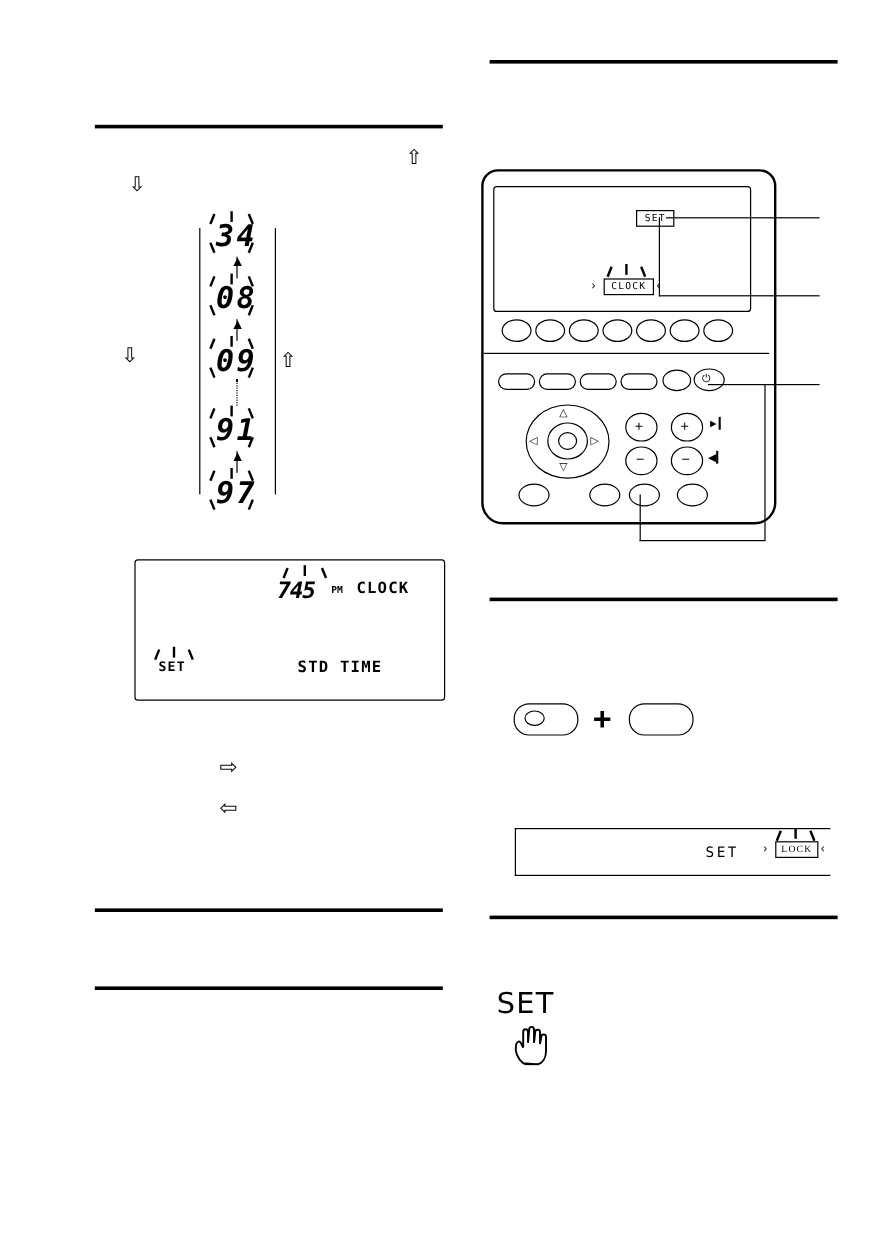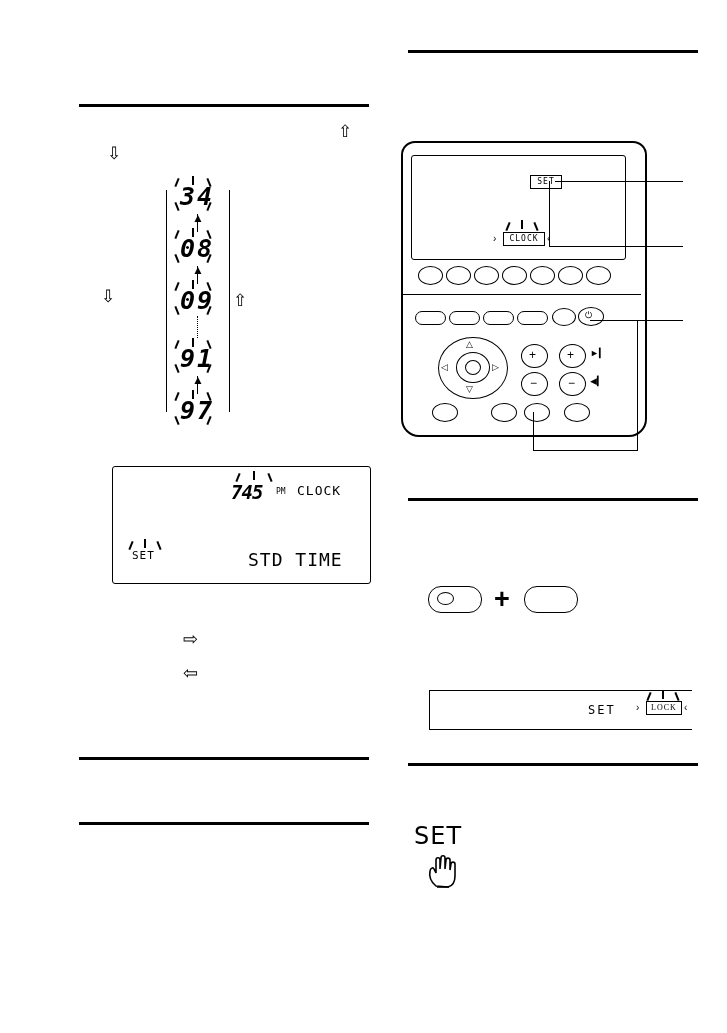--- a/index.html
+++ b/index.html
@@ -20,20 +20,21 @@
     left: 0; top: 0;
     width: 727px;
     height: 1033px;
   }
   .rule {
     position: absolute;
     background: #000000;
   }
   .lcd-font {
     font-family: "DejaVu Sans Mono", monospace;
+    font-weight: bold;
   }
   
   .digit-blink {
     position: absolute;
     font-family: "DejaVu Sans Mono", monospace;
     font-weight: bold;
     font-style: italic;
     font-size: 25px;
     letter-spacing: 2px;
     text-align: center;
@@ -217,21 +218,21 @@
     <div class="tick v" style="left:140px; top:4px;"></div>
     <div class="tick r" style="left:156px; top:6px;"></div>
     <div class="lcd-font" style="position:absolute; left:184px; top:16px; font-size:13px; letter-spacing:1px;">CLOCK</div>
 
     <div style="position:absolute; left:15px; top:82px;">
       <div class="tick l" style="left:2px; top:-8px;"></div>
       <div class="tick v" style="left:16px; top:-10px;"></div>
       <div class="tick r" style="left:30px; top:-8px;"></div>
       <div class="lcd-font" style="position:absolute; left:4px; top:0px; font-size:11px; letter-spacing:1px;">SET</div>
     </div>
-    <div class="lcd-font" style="position:absolute; left:135px; top:82px; font-size:18px; letter-spacing:1px;">STD TIME</div>
+    <div class="lcd-font" style="position:absolute; left:135px; top:82px; font-size:13px; letter-spacing:1px;">STD TIME</div>
   </div>
 
   <div class="arrowupdown" style="left:183px; top:630px; font-size:18px;">⇨</div>
   <div class="arrowupdown" style="left:183px; top:664px; font-size:18px;">⇦</div>
 
   <div class="rule" style="left:79px; top:757px; width:290px; height:2.5px;"></div>
   <div class="rule" style="left:79px; top:822px; width:290px; height:2.5px;"></div>
 
   <div class="rule" style="left:408px; top:50px; width:290px; height:2.5px;"></div>
 

